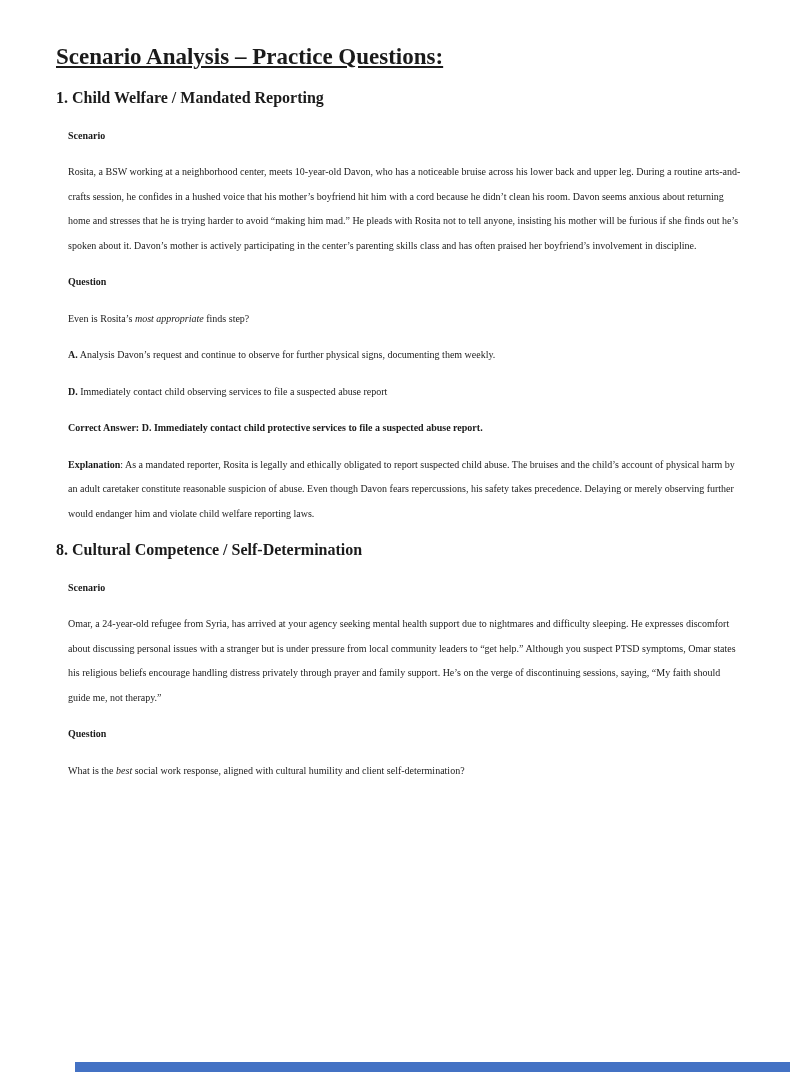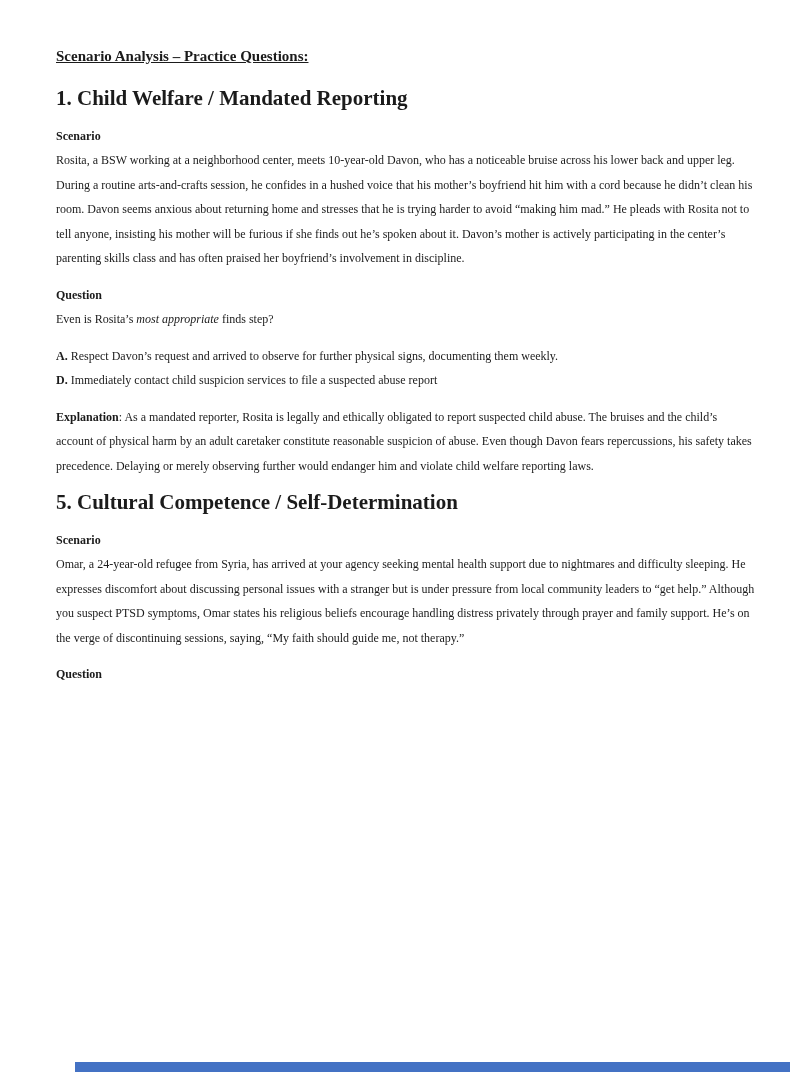--- a/index.html
+++ b/index.html
@@ -12,31 +12,31 @@
     width: 790px;
     height: 1072px;
     background: #ffffff;
     overflow: hidden;
     font-family: "Liberation Serif", "DejaVu Serif", serif;
     color: #1b1b1b;
     box-sizing: border-box;
     padding: 44px 34px 0 56px;
   }
   .content { width: 700px; }
-  p { margin: 0; font-size: 12px; line-height: 24.5px; }
+  p { margin: 12px; font-size: 10px; line-height: 24.5px; }
   .block { margin-bottom: 12px; }
   .doc-title {
-    font-size: 15px;
+    font-size: 23px;
     font-weight: bold;
     text-decoration: underline;
     margin-bottom: 17px;
     line-height: 25px;
   }
   .section-heading {
-    font-size: 21px;
+    font-size: 16px;
     font-weight: bold;
     margin-bottom: 13px;
     line-height: 24.5px;
   }
   .label-bold { font-weight: bold; }
   .em { font-style: italic; text-align: right; }
   .bold-para { font-weight: bold; }
   .bottom-bar {
     position: absolute;
     left: 75px;
@@ -59,35 +59,37 @@
       <p class="label-bold">Scenario</p>
       <p>Rosita, a BSW working at a neighborhood center, meets 10-year-old Davon, who has a noticeable bruise across his lower back and upper leg. During a routine arts-and-crafts session, he confides in a hushed voice that his mother’s boyfriend hit him with a cord because he didn’t clean his room. Davon seems anxious about returning home and stresses that he is trying harder to avoid “making him mad.” He pleads with Rosita not to tell anyone, insisting his mother will be furious if she finds out he’s spoken about it. Davon’s mother is actively participating in the center’s parenting skills class and has often praised her boyfriend’s involvement in discipline.</p>
     </div>
 
     <div class="block">
       <p class="label-bold">Question</p>
       <p><span>Even is Rosita’s </span><span class="em">most appropriate</span><span> finds step?</span></p>
     </div>
 
     <div class="block">
-      <p class="option"><span class="label-bold">A.</span><span> Respect Davon’s request and arrived to observe for further physical signs, documenting them weekly.</span></p>
-      <p class="option"><span class="label-bold">D.</span><span> Immediately contact child suspicion services to file a suspected abuse report</span></p>
+      <p class="option"><span class="label-bold">A.</span><span> Analysis Davon’s request and continue to observe for further physical signs, documenting them weekly.</span></p>
+      <p class="option"><span class="label-bold">D.</span><span> Immediately contact child observing services to file a suspected abuse report</span></p>
     </div>
 
     <div class="block">
+      <p class="bold-para">Correct Answer: D. Immediately contact child protective services to file a suspected abuse report.</p>
       <p><span class="label-bold">Explanation</span><span>: As a mandated reporter, Rosita is legally and ethically obligated to report suspected child abuse. The bruises and the child’s account of physical harm by an adult caretaker constitute reasonable suspicion of abuse. Even though Davon fears repercussions, his safety takes precedence. Delaying or merely observing further would endanger him and violate child welfare reporting laws.</span></p>
     </div>
 
-    <div class="section-heading">5. Cultural Competence / Self-Determination</div>
+    <div class="section-heading">8. Cultural Competence / Self-Determination</div>
 
     <div class="block">
       <p class="label-bold">Scenario</p>
       <p>Omar, a 24-year-old refugee from Syria, has arrived at your agency seeking mental health support due to nightmares and difficulty sleeping. He expresses discomfort about discussing personal issues with a stranger but is under pressure from local community leaders to “get help.” Although you suspect PTSD symptoms, Omar states his religious beliefs encourage handling distress privately through prayer and family support. He’s on the verge of discontinuing sessions, saying, “My faith should guide me, not therapy.”</p>
     </div>
 
     <div class="block">
       <p class="label-bold">Question</p>
+      <p><span>What is the </span><span class="em">best</span><span> social work response, aligned with cultural humility and client self-determination?</span></p>
     </div>
 
   </div>
 
   <div class="bottom-bar" style="background: rgb(68, 114, 196);"></div>
 </div>
 
 </body></html>

